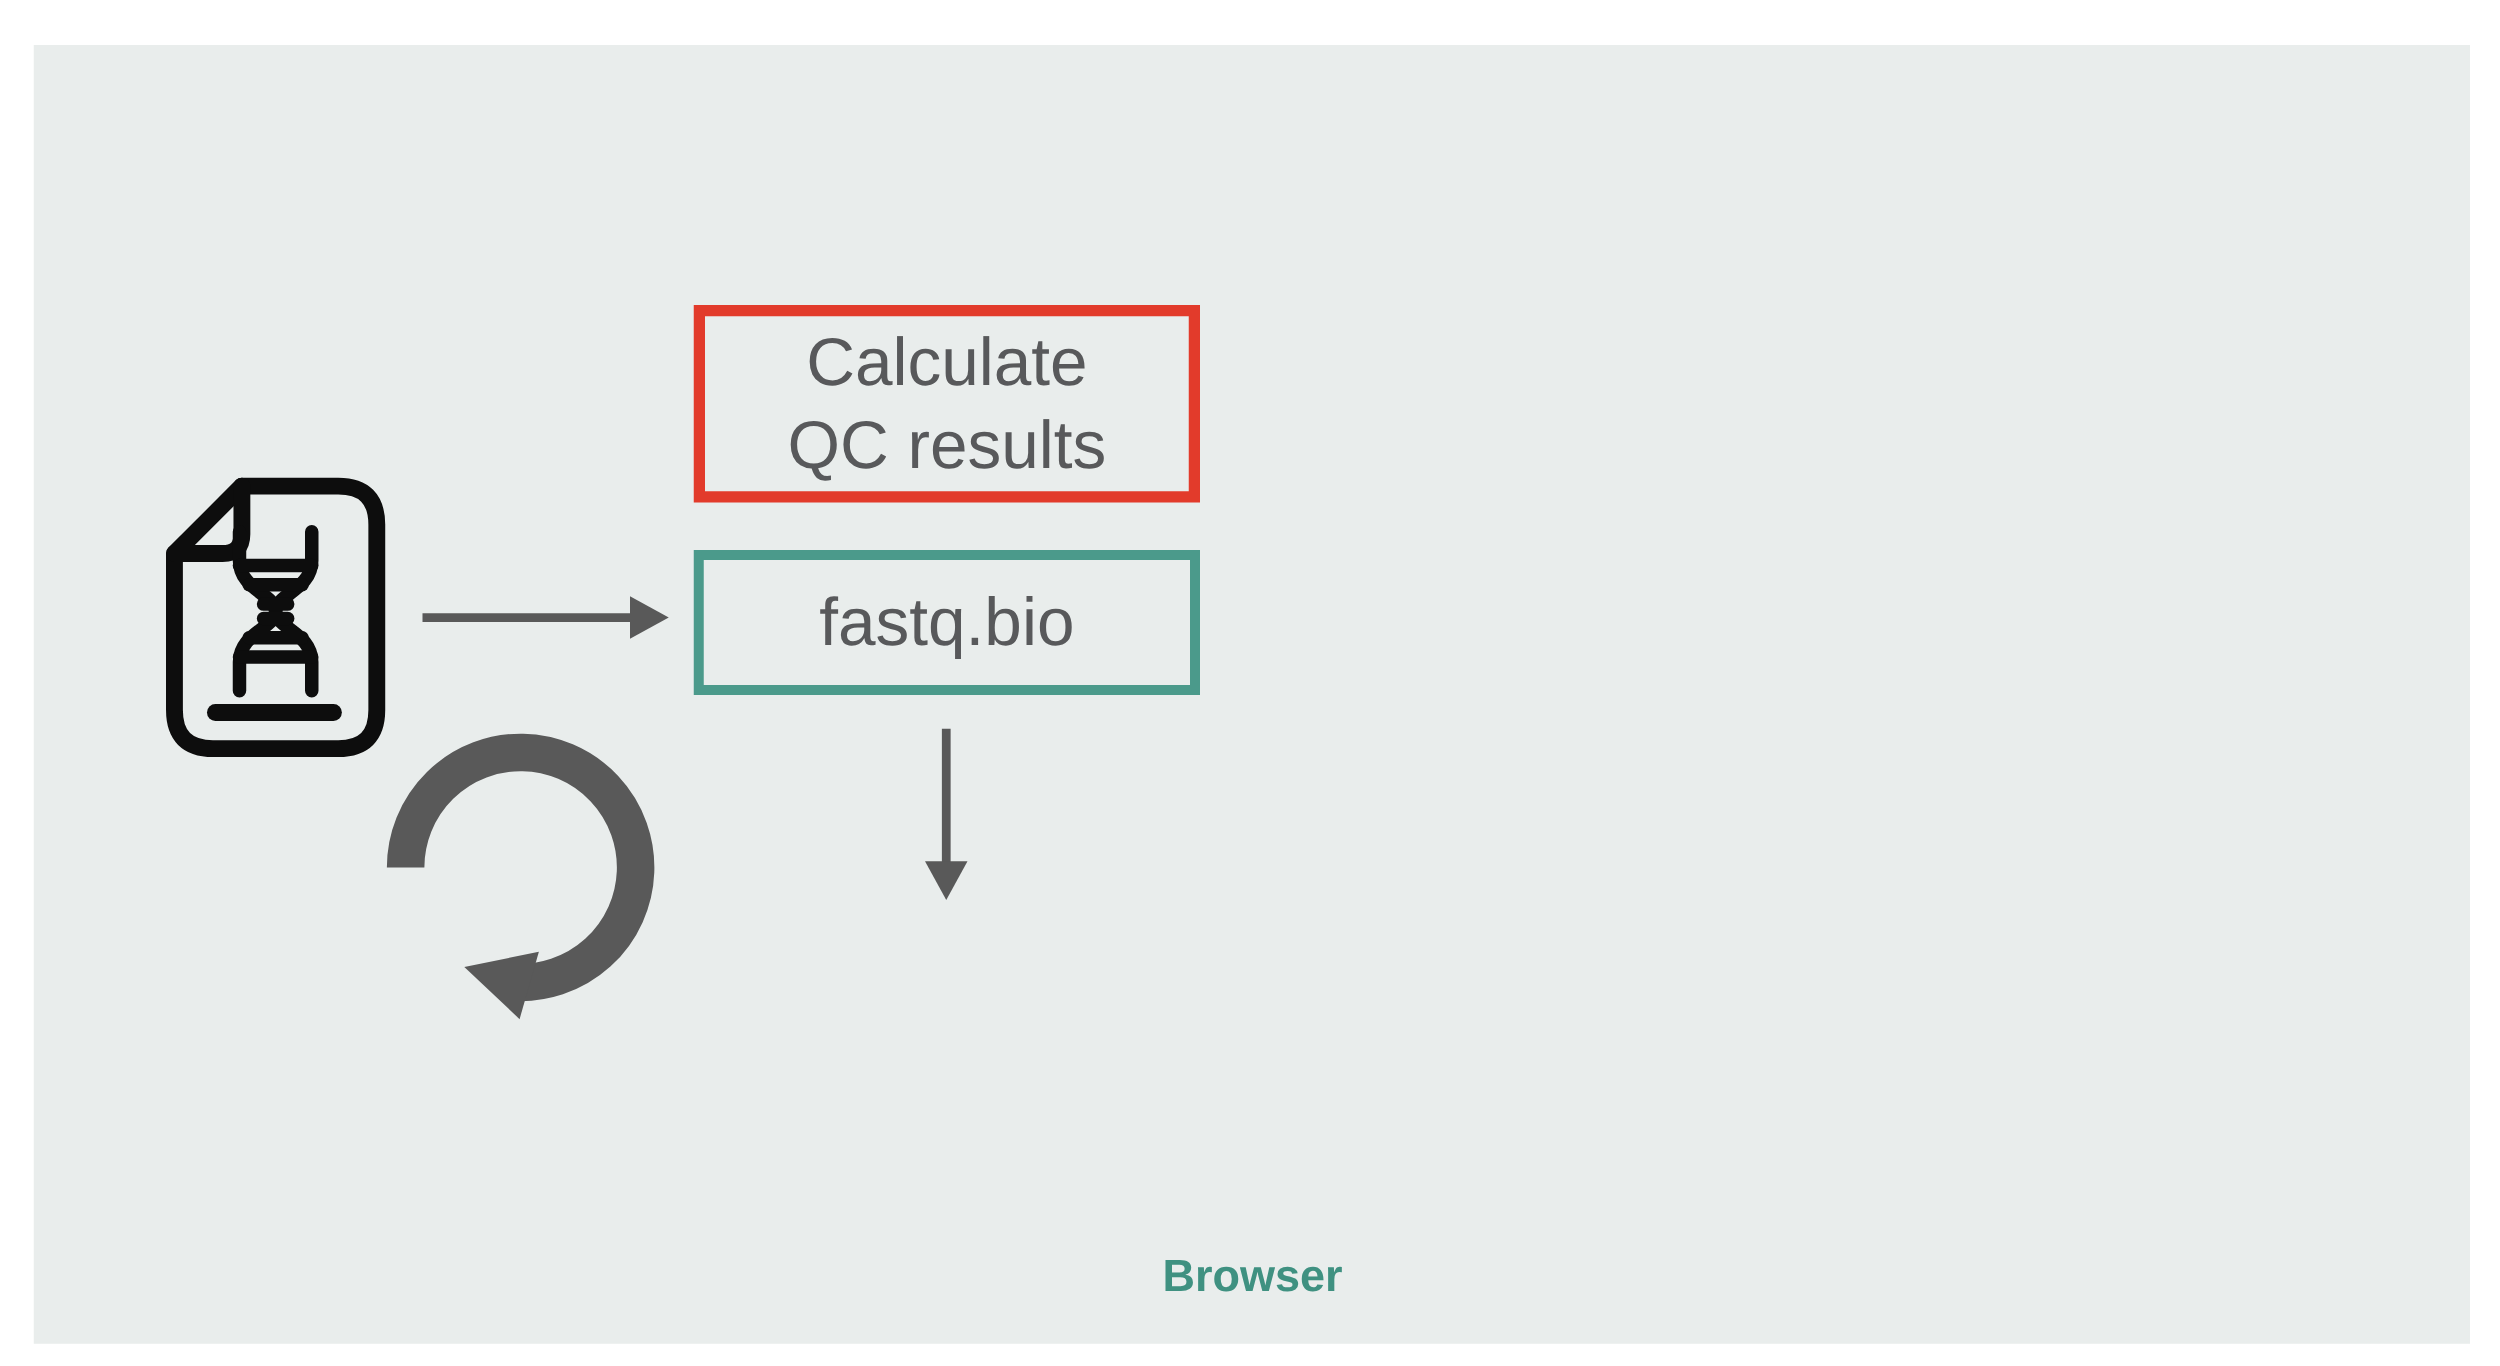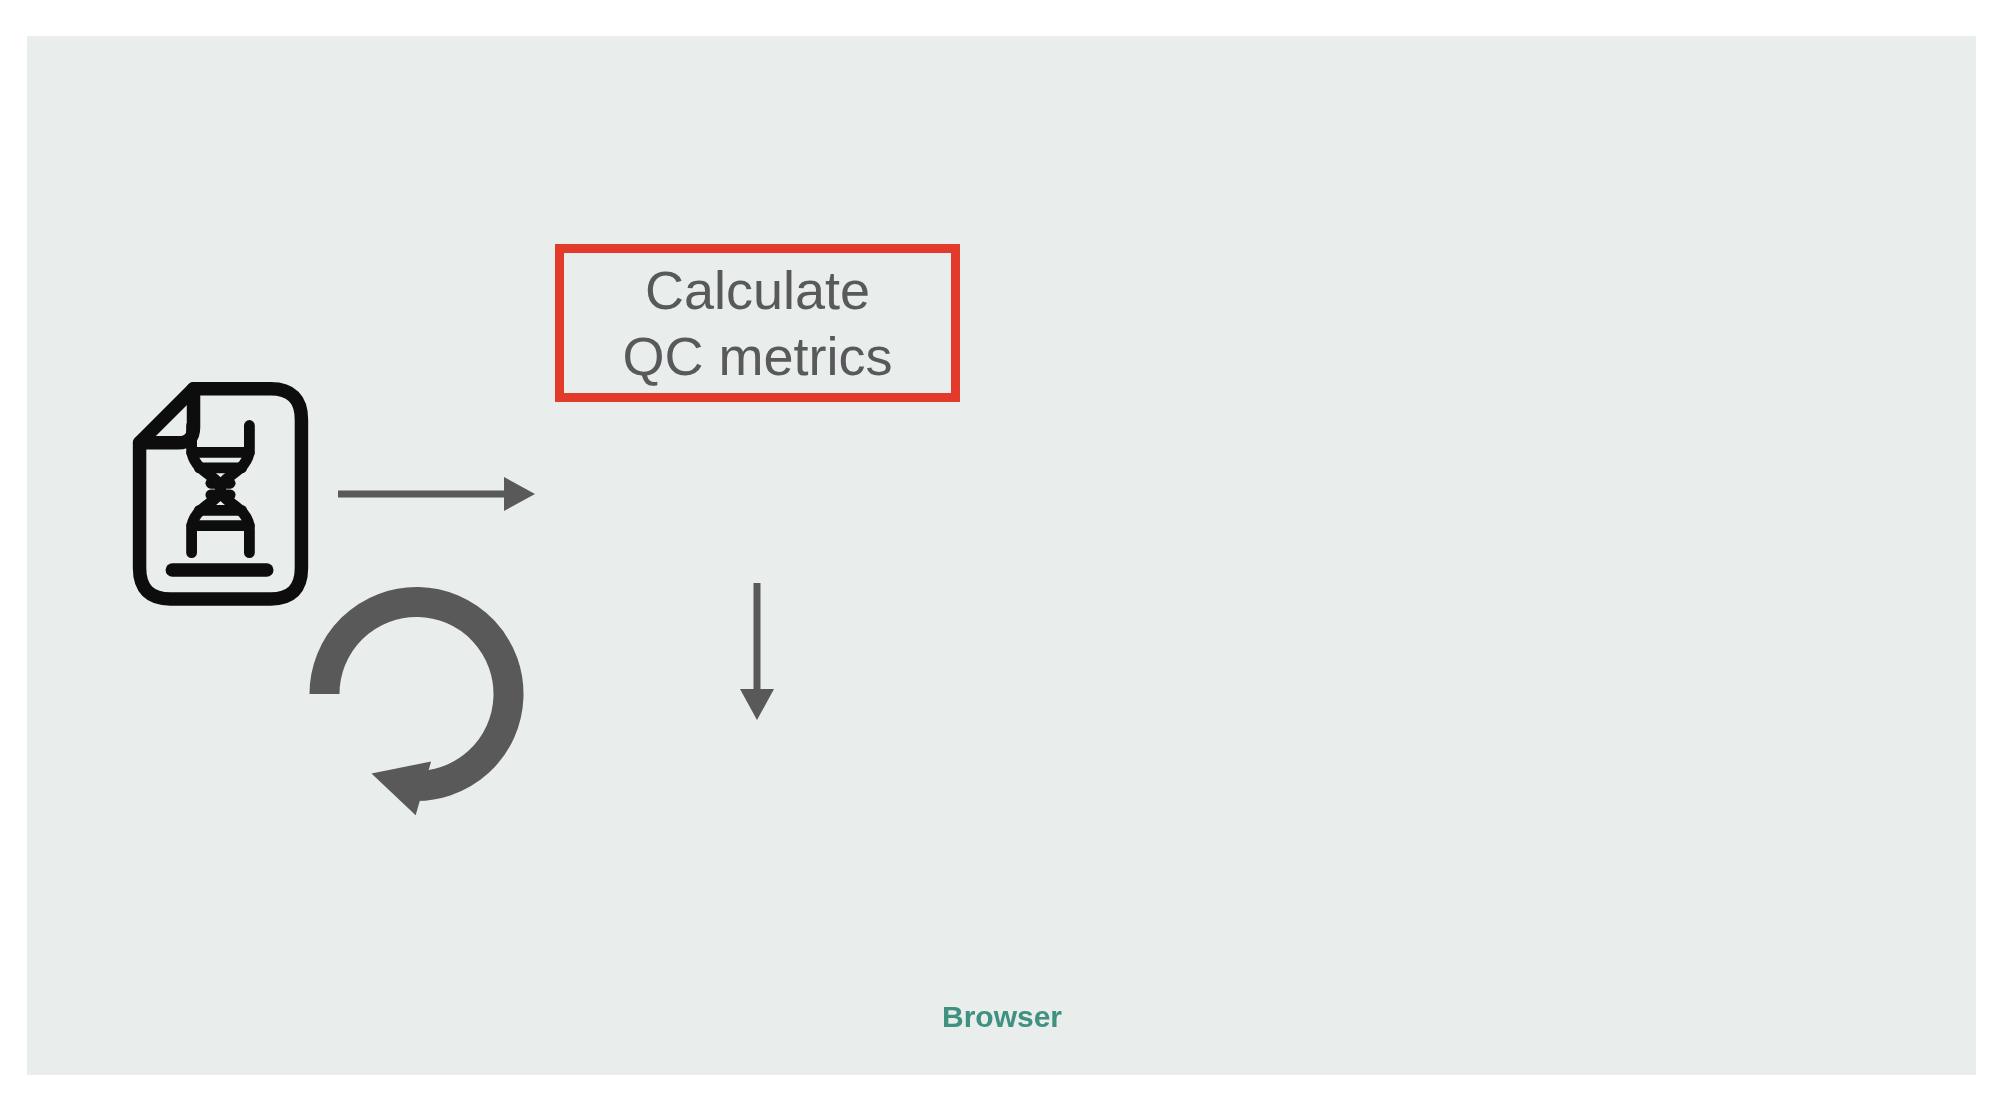--- a/index.html
+++ b/index.html
@@ -37,21 +37,21 @@
 
   .dna-file { position: absolute; left: 101px; top: 339px; width: 185px; height: 232px; }
   .arrow-h  { position: absolute; left: 303px; top: 436px; width: 210px; height: 44px; }
   .arrow-v  { position: absolute; left: 708px; top: 541px; width: 44px; height: 148px; }
   .loop     { position: absolute; left: 273px; top: 534px; width: 240px; height: 250px; }
 
   .caption {
     position: absolute;
     left: 775px; top: 964px; width: 400px;
     text-align: center;
-    font-size: 30px; font-weight: bold;
+    font-size: 36px; font-weight: bold;
     color: var(--caption-teal, #3f9181);
   }
   .arrow-stroke { stroke: var(--arrow-gray, #595959); fill: none; }
   .arrow-fill   { fill: var(--arrow-gray, #595959); }
   .icon-stroke  { stroke: var(--icon-black, #0d0d0d); fill: none; }
 </style>
 </head>
 <body>
 
 <div class="page">
@@ -75,23 +75,26 @@
       <path class="icon-stroke" stroke-width="7" stroke-linecap="round" d="M23,101 H72"></path>
     </svg>
 
     <svg class="arrow-h" viewBox="0 0 210 44" aria-hidden="true">
       <line class="arrow-stroke" stroke-width="7" x1="8" y1="22" x2="178" y2="22"></line>
       <polygon class="arrow-fill" points="205,22 174,5 174,39"></polygon>
     </svg>
 
     <div class="node node-red" style="left: 528px; top: 208px; width: 405px; height: 158px;">
       <span>Calculate
-QC metrics</span>
+QC results</span>
     </div>
 
+    <div class="node node-teal node-fastq" style="left:528px; top:404px; width:405px; height:116px;">
+      <span>fastq.bio</span>
+    </div>
 
     <svg class="arrow-v" viewBox="0 0 44 148" aria-hidden="true">
       <line class="arrow-stroke" stroke-width="7" x1="22" y1="6" x2="22" y2="114"></line>
       <polygon class="arrow-fill" points="22,143 5,112 39,112"></polygon>
     </svg>
 
     <svg class="loop" viewBox="0 0 240 250" aria-hidden="true">
       <path class="arrow-stroke" stroke-width="30" d="M 24.5,124 A 92,92 0 1 1 111,215.8"></path>
       <polygon class="arrow-fill" points="38,0 -16,28 -16,-28" transform="translate(108,214) rotate(196)"></polygon>
     </svg>

